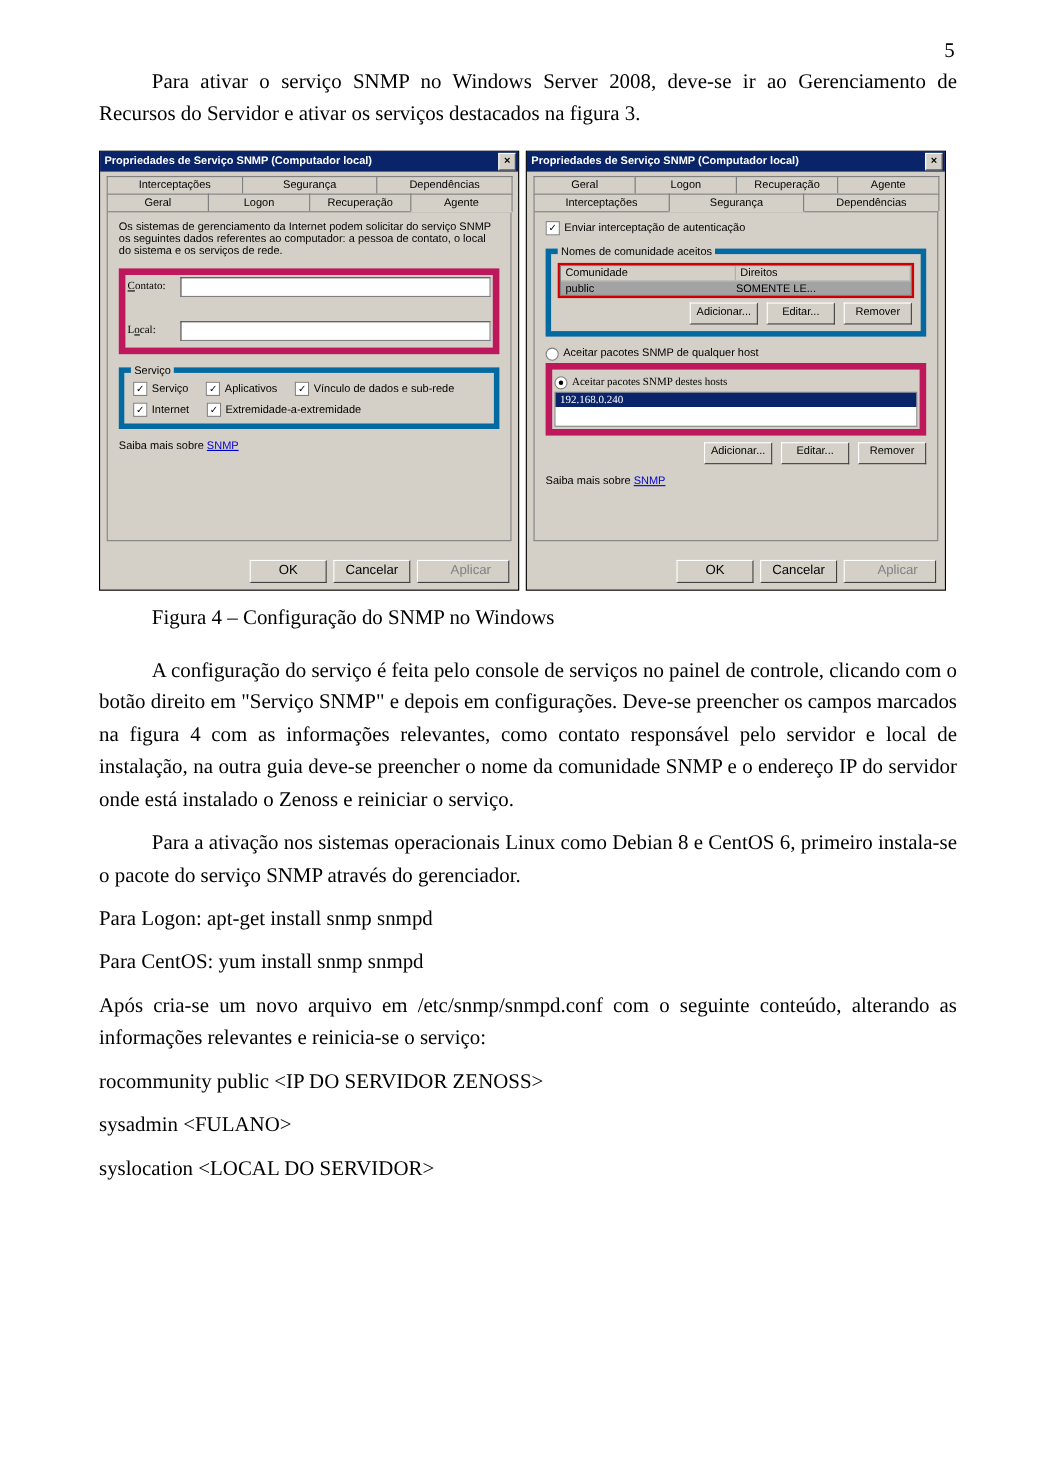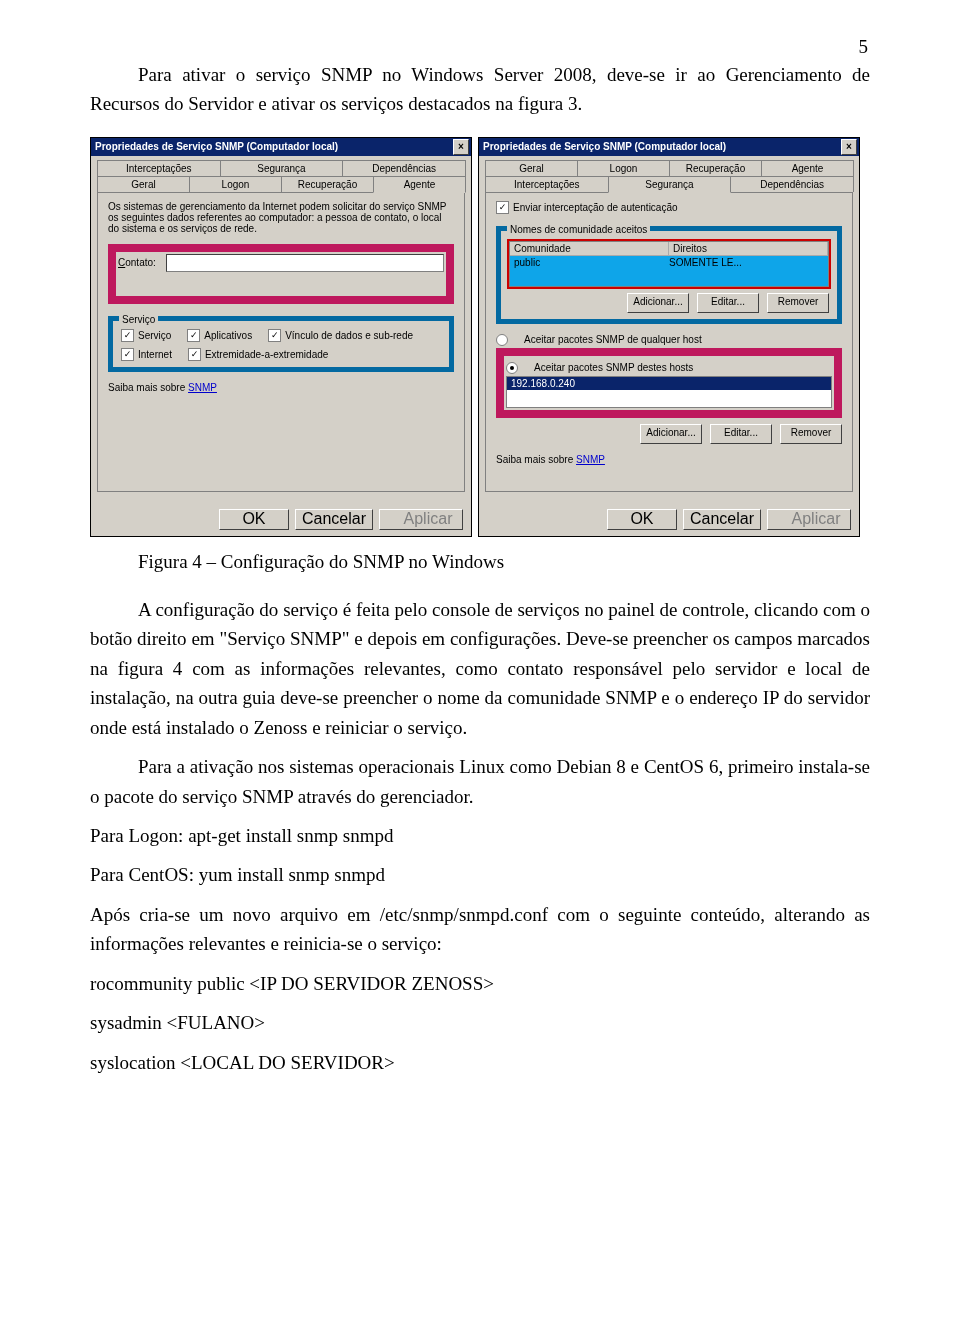--- a/index.html
+++ b/index.html
@@ -74,21 +74,20 @@
   }
   .tabs {
     display: flex;
     flex-wrap: wrap;
     margin: 4px 6px 0 6px;
     position: relative;
   }
   .tab-row {
     display: flex;
     width: 100%;
-    justify-content: flex-end;
   }
   .tab {
     flex: 1;
     text-align: center;
     padding: 2px 4px;
     border: 1px solid #808080;
     border-bottom: none;
     background: #d4d0c8;
     font-size: 10px;
     margin-right: -1px;
@@ -200,30 +199,30 @@
     display: flex;
     gap: 6px;
   }
   .btn {
     min-width: 56px;
     height: 19px;
     background: #d4d0c8;
     border: 1px solid #fff;
     border-right-color: #404040;
     border-bottom-color: #404040;
-    font-size: 16px;
+    font-size: 12px;
     text-align: center;
     line-height: 17px;
     padding: 0 6px;
   }
   .btn.disabled { color: #808080; padding-left: 20px; }
   .listbox {
-    background: #0ea5e9;
-    border: 1px solid #808080;
-    height: 46px;
+    background: #a3a3a3;
+    border: 1px solid #808080;
+    height: 28px;
     width: 100%;
     font-size: 10px;
     margin-top: 2px;
     box-sizing: border-box;
   }
   .listbox .hdr {
     display: flex;
     background: #d4d0c8;
     border-bottom: 1px solid #aaa;
   }
@@ -232,21 +231,21 @@
     padding: 1px 4px;
     border-right: 1px solid #aaa;
     font-size: 10px;
   }
   .listbox .row {
     display: flex;
     padding: 1px 4px;
     font-size: 10px;
   }
   .listbox .row div { flex: 1; }
-  .redbox { border: 8px solid #be185d; padding: 2px; margin: 2px 0; }
+  .redbox { border: 6px solid #be185d; padding: 2px; margin: 2px 0; font-family: Liberation Serif, serif; }
   .redbox-inline { outline: 2px solid #cc0000; }
   .btn-row-small {
     display: flex;
     gap: 8px;
     justify-content: flex-end;
     margin-top: 6px;
   }
   .btn-sm {
     min-width: 60px;
     height: 18px;
@@ -254,21 +253,21 @@
     border: 1px solid #fff;
     border-right-color: #404040;
     border-bottom-color: #404040;
     font-size: 10px;
     text-align: center;
     line-height: 16px;
   }
   .radio-row {
     display: flex;
     align-items: center;
-    gap: 16px;
+    gap: 4px;
     font-size: 10px;
     margin-top: 4px;
     text-align: right;
   }
   .hostlist {
     background: #fff;
     border: 1px solid #808080;
     height: 32px;
     width: 100%;
     margin-top: 2px;
@@ -313,20 +312,24 @@
         <div class="tab">Logon</div>
         <div class="tab">Recuperação</div>
         <div class="tab active">Agente</div>
       </div>
     </div>
     <div class="tab-content">
       <div class="desc-text">Os sistemas de gerenciamento da Internet podem solicitar do serviço SNMP os seguintes dados referentes ao computador: a pessoa de contato, o local do sistema e os serviços de rede.</div>
       <div class="redbox">
         <div class="field-row">
           <div class="field-label"><span class="u">C</span>ontato:</div>
+          <div class="field-input"></div>
+        </div>
+        <div class="field-row" style="margin-bottom:4px;">
+          <div class="field-label">L<span class="u">o</span>cal:</div>
           <div class="field-input"></div>
         </div>
       </div>
       <div class="groupbox" style="margin-top:12px;text-align:right;">
         <div class="legend">Serviço</div>
         <div class="chk-row">
           <span class="chk">
                 <span class="chkbox">✓</span>
                 <span>Serviço</span>
               </span>

